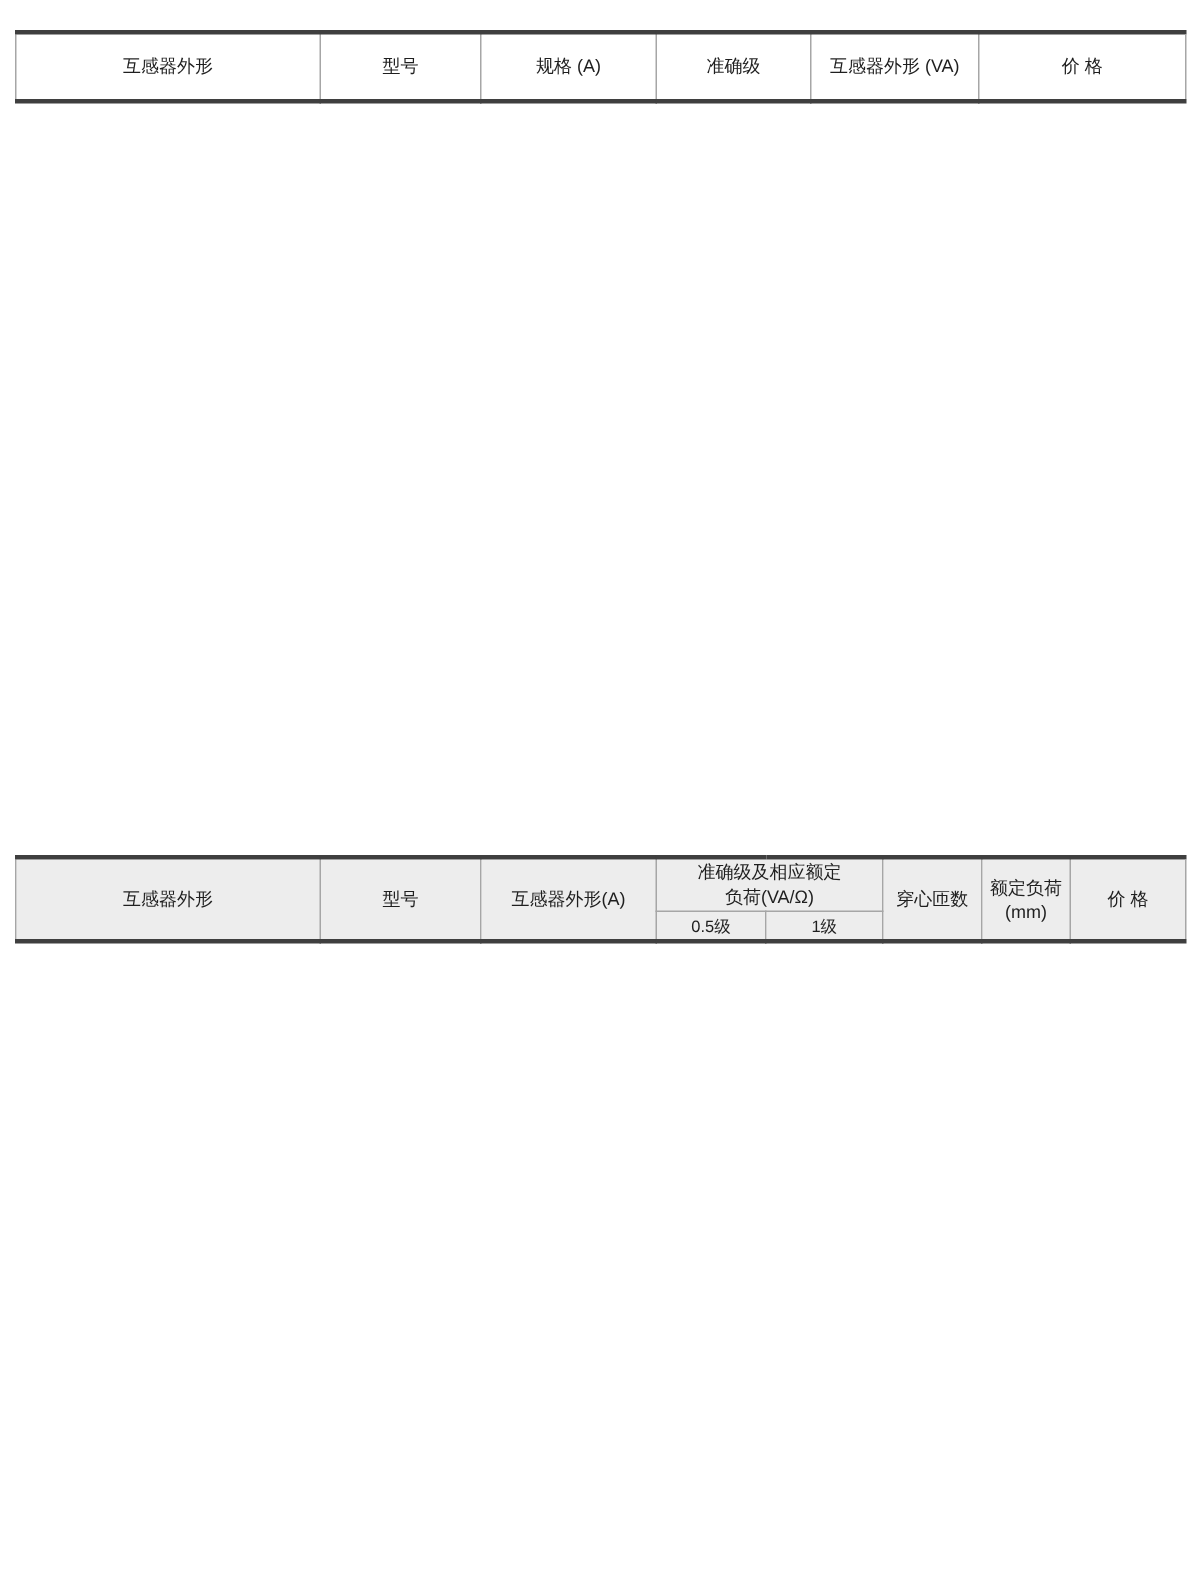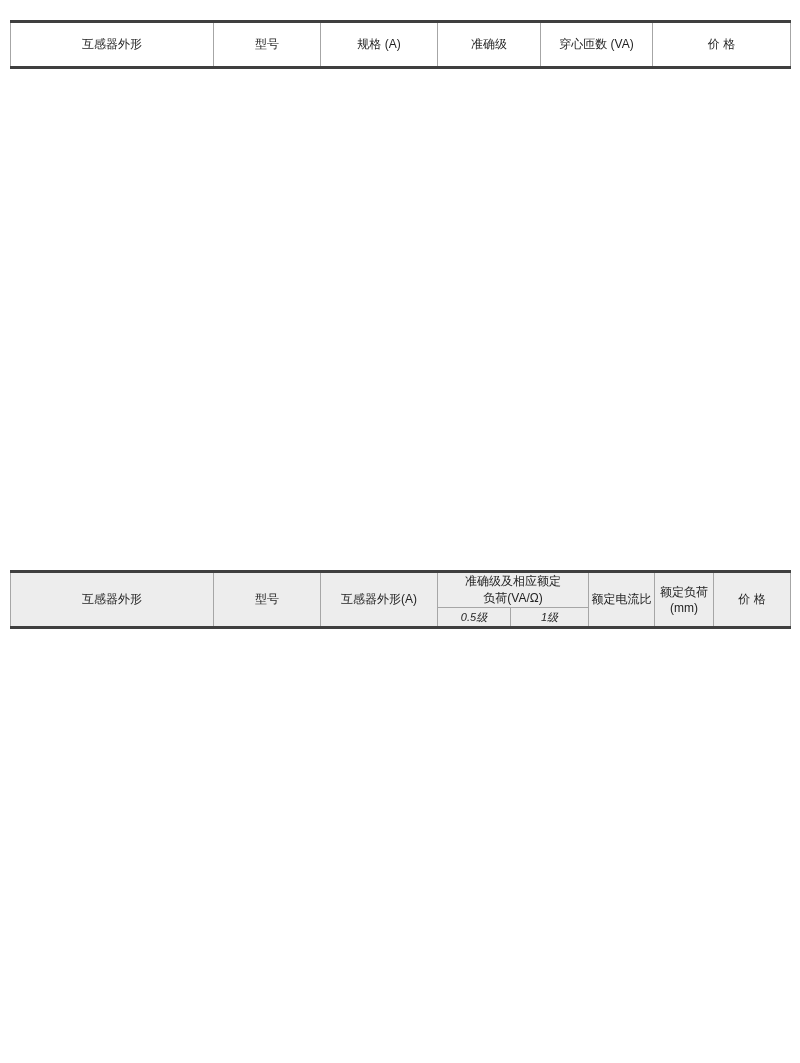--- a/index.html
+++ b/index.html
@@ -11,21 +11,21 @@
   #t1 { top:20px; }
   #t2 { top:570px; }
   table { border-top:3px solid #3f3f3f; border-bottom:3px solid #3f3f3f;
           border-left:1px solid #c6c6c6; border-right:1px solid #c6c6c6; }
   th, td { border:1px solid #a6a6a6; text-align:center; vertical-align:middle;
            overflow:hidden; white-space:nowrap; }
   th { font-weight:normal; font-size:12px; white-space:pre-line; }
   #t1 thead th { height:46px; border-bottom:2px solid #6f6f6f; background:#fff; }
   #t2 thead th { background:#ededed; }
   #t2 thead tr.tier1 th { height:28px; }
-  #t2 thead tr.tier2 th { height:20px; font-size:11px;font-style:italic; }
+  #t2 thead tr.tier2 th { height:20px; font-size:11px; }
   #t2 thead { border-bottom:2px solid #6f6f6f; }
 </style>
 </head>
 <body>
 
 <div class="page">
 
   <table id="t1">
     <colgroup>
       <col style="width:203px">
@@ -34,21 +34,21 @@
       <col style="width:103px">
         <col style="width:112px">
         <col style="width:138px">
     </colgroup>
     <thead>
       <tr>
         <th>互感器外形</th>
         <th>型号</th>
         <th>规格 (A)</th>
         <th>准确级</th>
-        <th>穿心匝数 (VA)</th>
+        <th>互感器外形 (VA)</th>
         <th>价 格</th>
       </tr>
     </thead>
     <tbody id="t1body"></tbody>
   </table>
 
   <table id="t2">
     <colgroup>
       <col style="width:203px">
         <col style="width:107px">
@@ -59,21 +59,21 @@
       <col style="width:59px">
         <col style="width:77px">
     </colgroup>
     <thead>
       <tr class="tier1">
         <th rowspan="2">互感器外形</th>
         <th rowspan="2">型号</th>
         <th rowspan="2">互感器外形(A)</th>
         <th colspan="2">准确级及相应额定
 负荷(VA/Ω)</th>
-        <th rowspan="2">额定电流比</th>
+        <th rowspan="2">穿心匝数</th>
         <th rowspan="2">额定负荷
 (mm)</th>
         <th rowspan="2">价 格</th>
       </tr>
       <tr class="tier2">
         <th>0.5级</th>
         <th>1级</th>
       </tr>
     </thead>
     <tbody id="t2body"></tbody>

